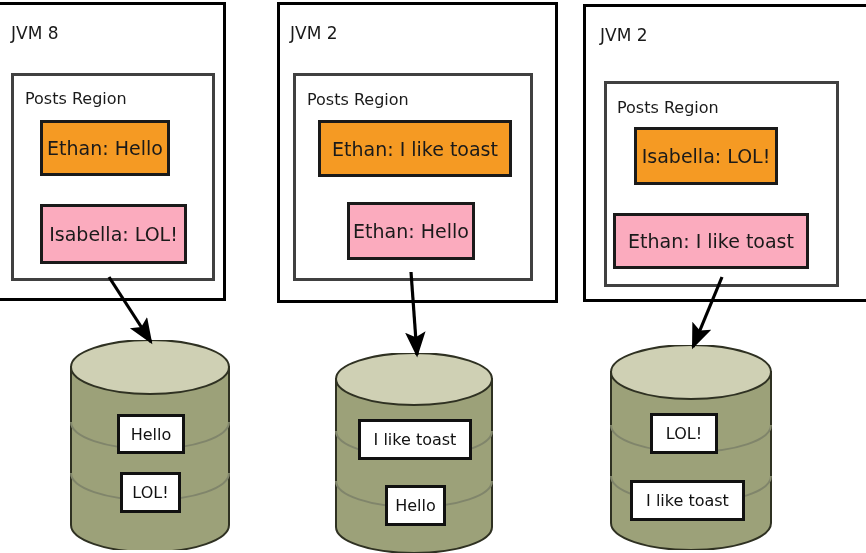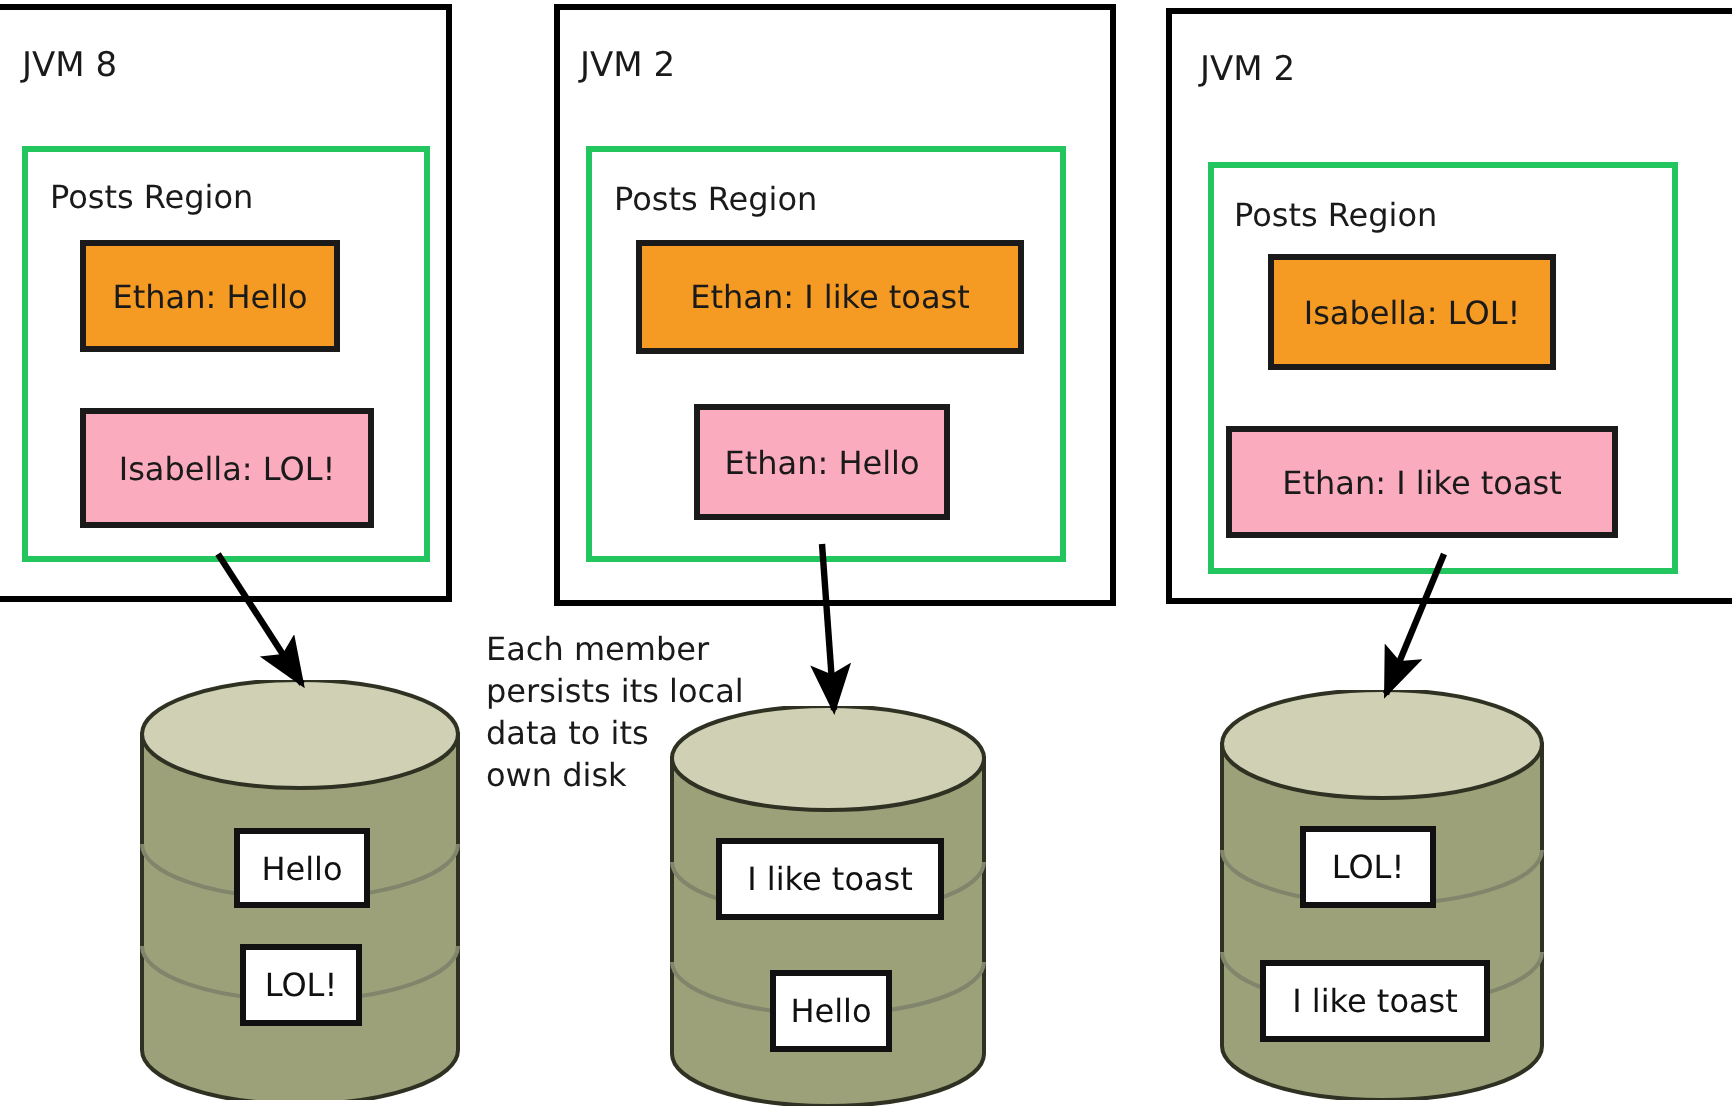--- a/index.html
+++ b/index.html
@@ -32,38 +32,38 @@
   .jvm-title {
     position: absolute;
     font-size: 17px;
     line-height: 17px;
     white-space: nowrap;
     color: #1a1a1a;
   }
   .region-box {
     position: absolute;
     background: #ffffff;
-    border: 3px solid #22c55e;
+    border: 3px solid #404040;
     box-sizing: border-box;
   }
   .region-title {
     position: absolute;
     font-size: 16px;
     line-height: 16px;
     white-space: nowrap;
     color: #1a1a1a;
   }
   .post-box {
     position: absolute;
     box-sizing: border-box;
     border: 3px solid #1a1a1a;
     display: flex;
     align-items: center;
     justify-content: center;
-    font-size: 16px;
+    font-size: 19px;
     color: #1a1a1a;
     white-space: nowrap;
   }
   .post-orange { background: #f59a23; }
   .post-pink   { background: #fbabbe; }
 
   
   .caption {
     position: absolute;
     font-size: 16px;
@@ -132,24 +132,20 @@
 
     <div class="region-box" style="left:18px; top:74px; width:235px; height:206px;">
       <div class="region-title" style="left:10px; top:16px;">Posts Region</div>
 
       <div class="post-box post-orange" style="left:27px; top:43px; width:144px; height:58px;">Isabella: LOL!</div>
 
       <div class="post-box post-pink" style="left:6px; top:129px; width:196px; height:56px;">Ethan: I like toast</div>
     </div>
   </div>
 
-  <div class="caption" style="left:243px; top:314px; width:130px;">Each member
-persists its local
-data to its
-own disk</div>
 
   <div class="disk" style="left:68px; top:340px; width:170px; height:210px;">
     <svg width="170" height="210" viewBox="0 0 170 210">
       <defs>
         <clipPath id="clip1">
             <rect x="0" y="0" width="170" height="210"></rect>
           </clipPath>
       </defs>
       <g clip-path="url(#clip1)">
         <path d="M3,27 L3,185 A79,27 0 0 0 161,185 L161,27 Z" fill="#9ca179" stroke="#2f3122" stroke-width="2"></path>

